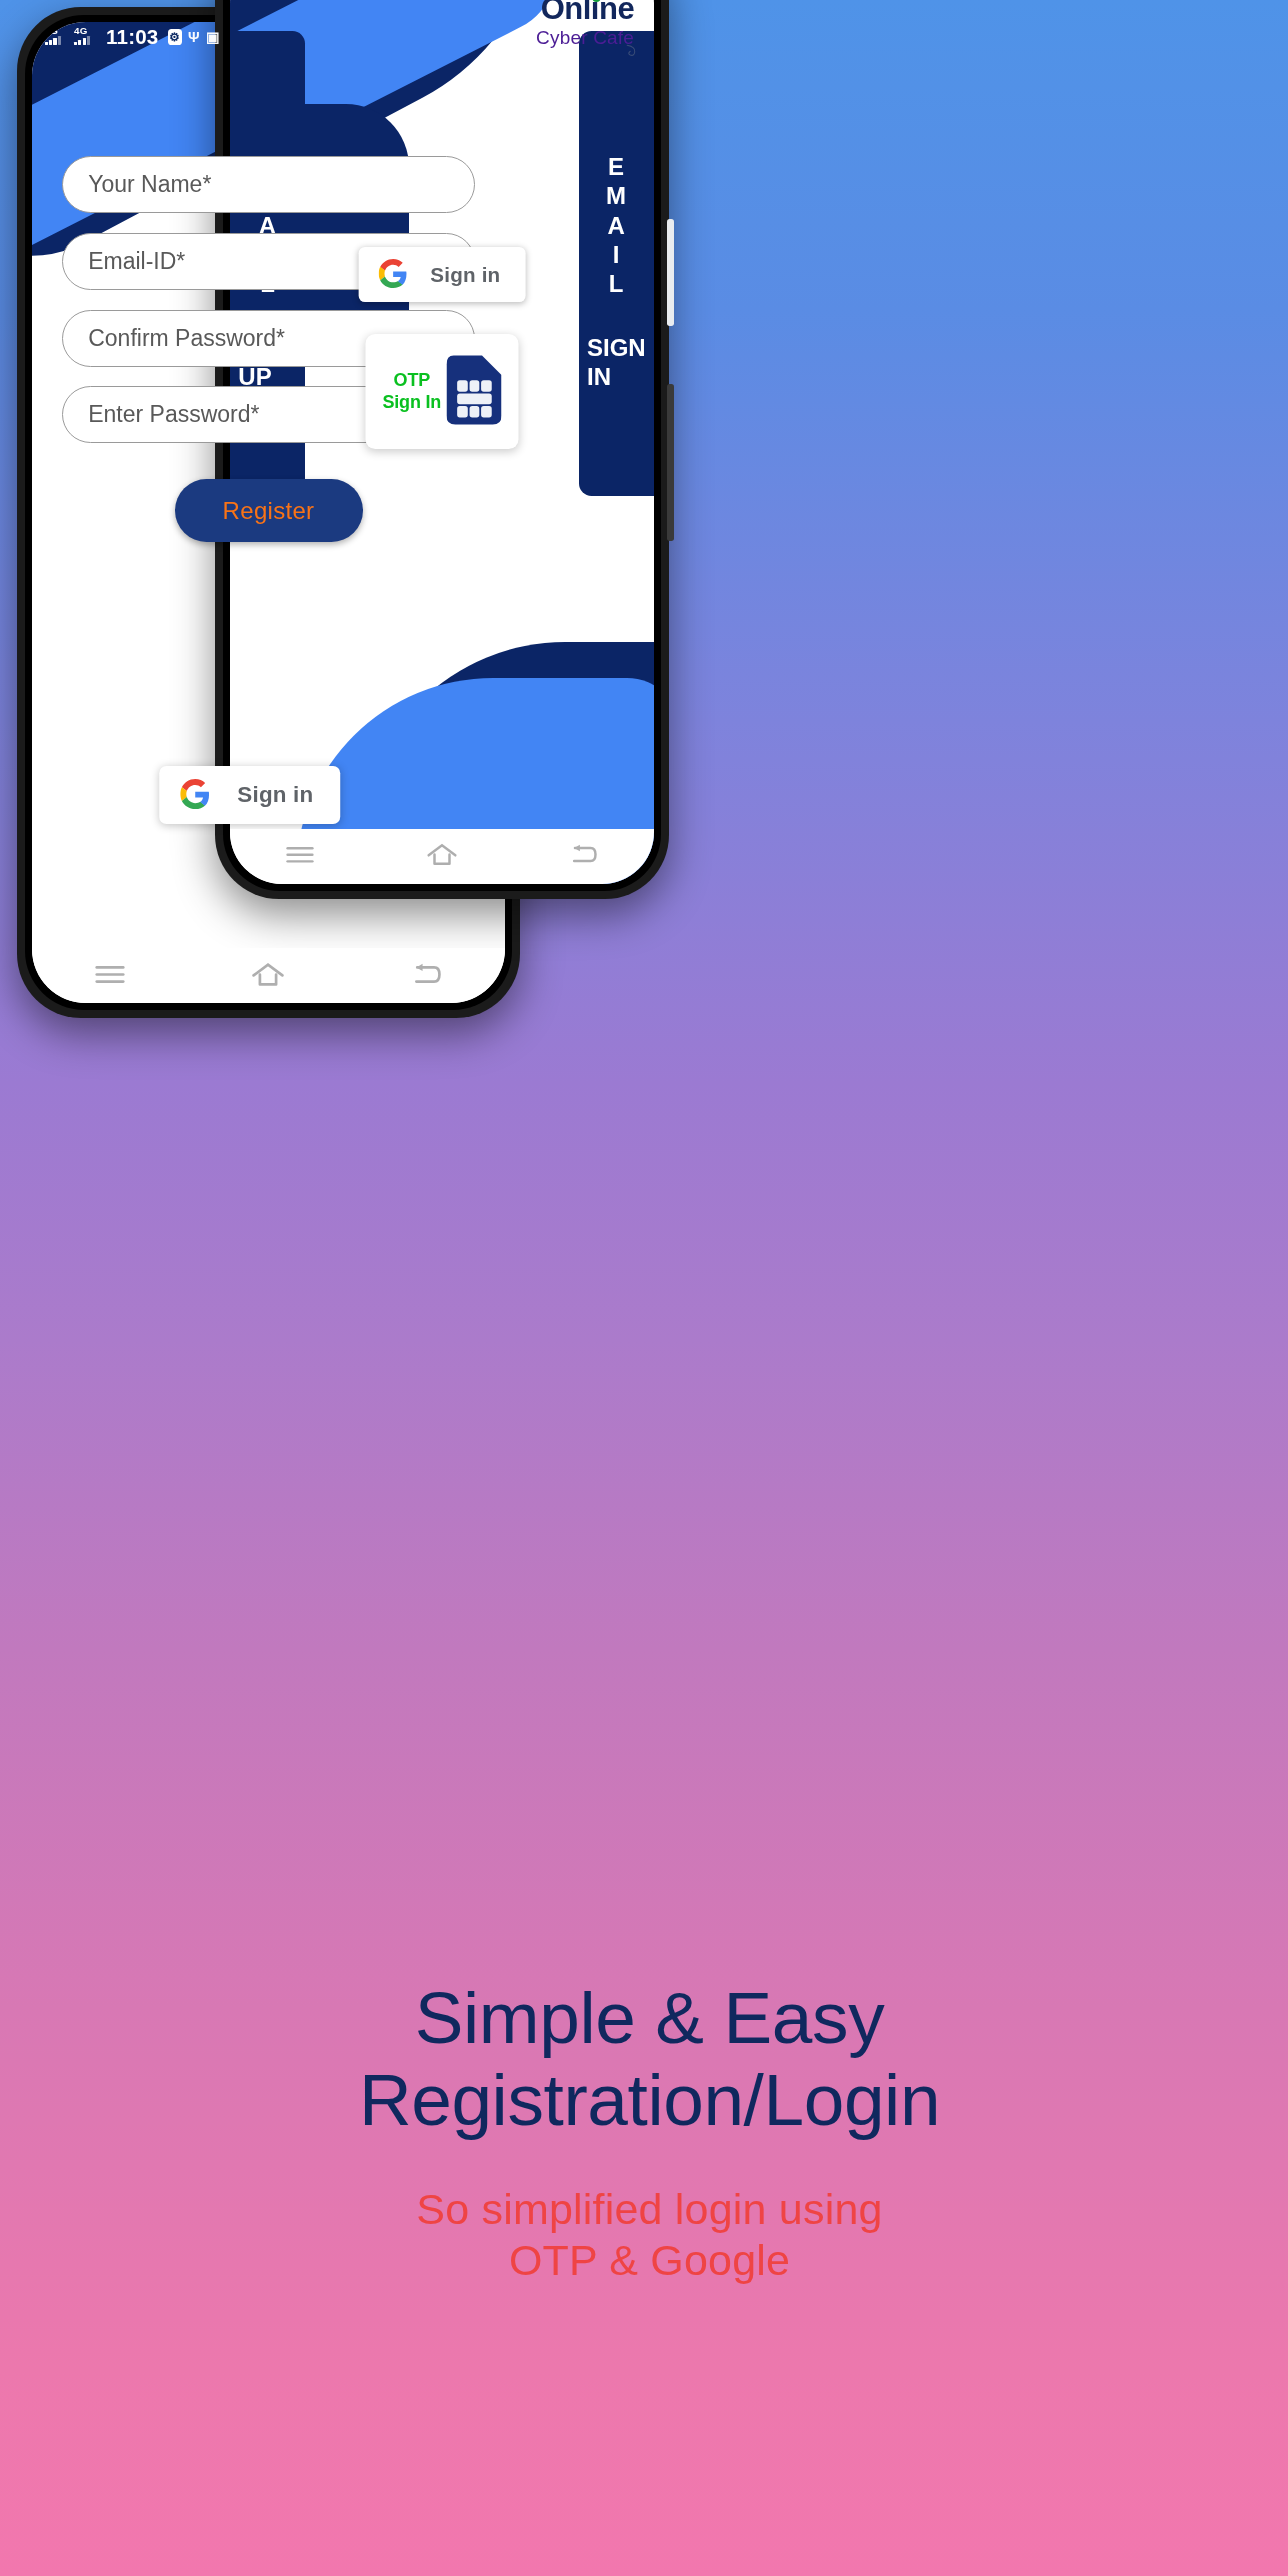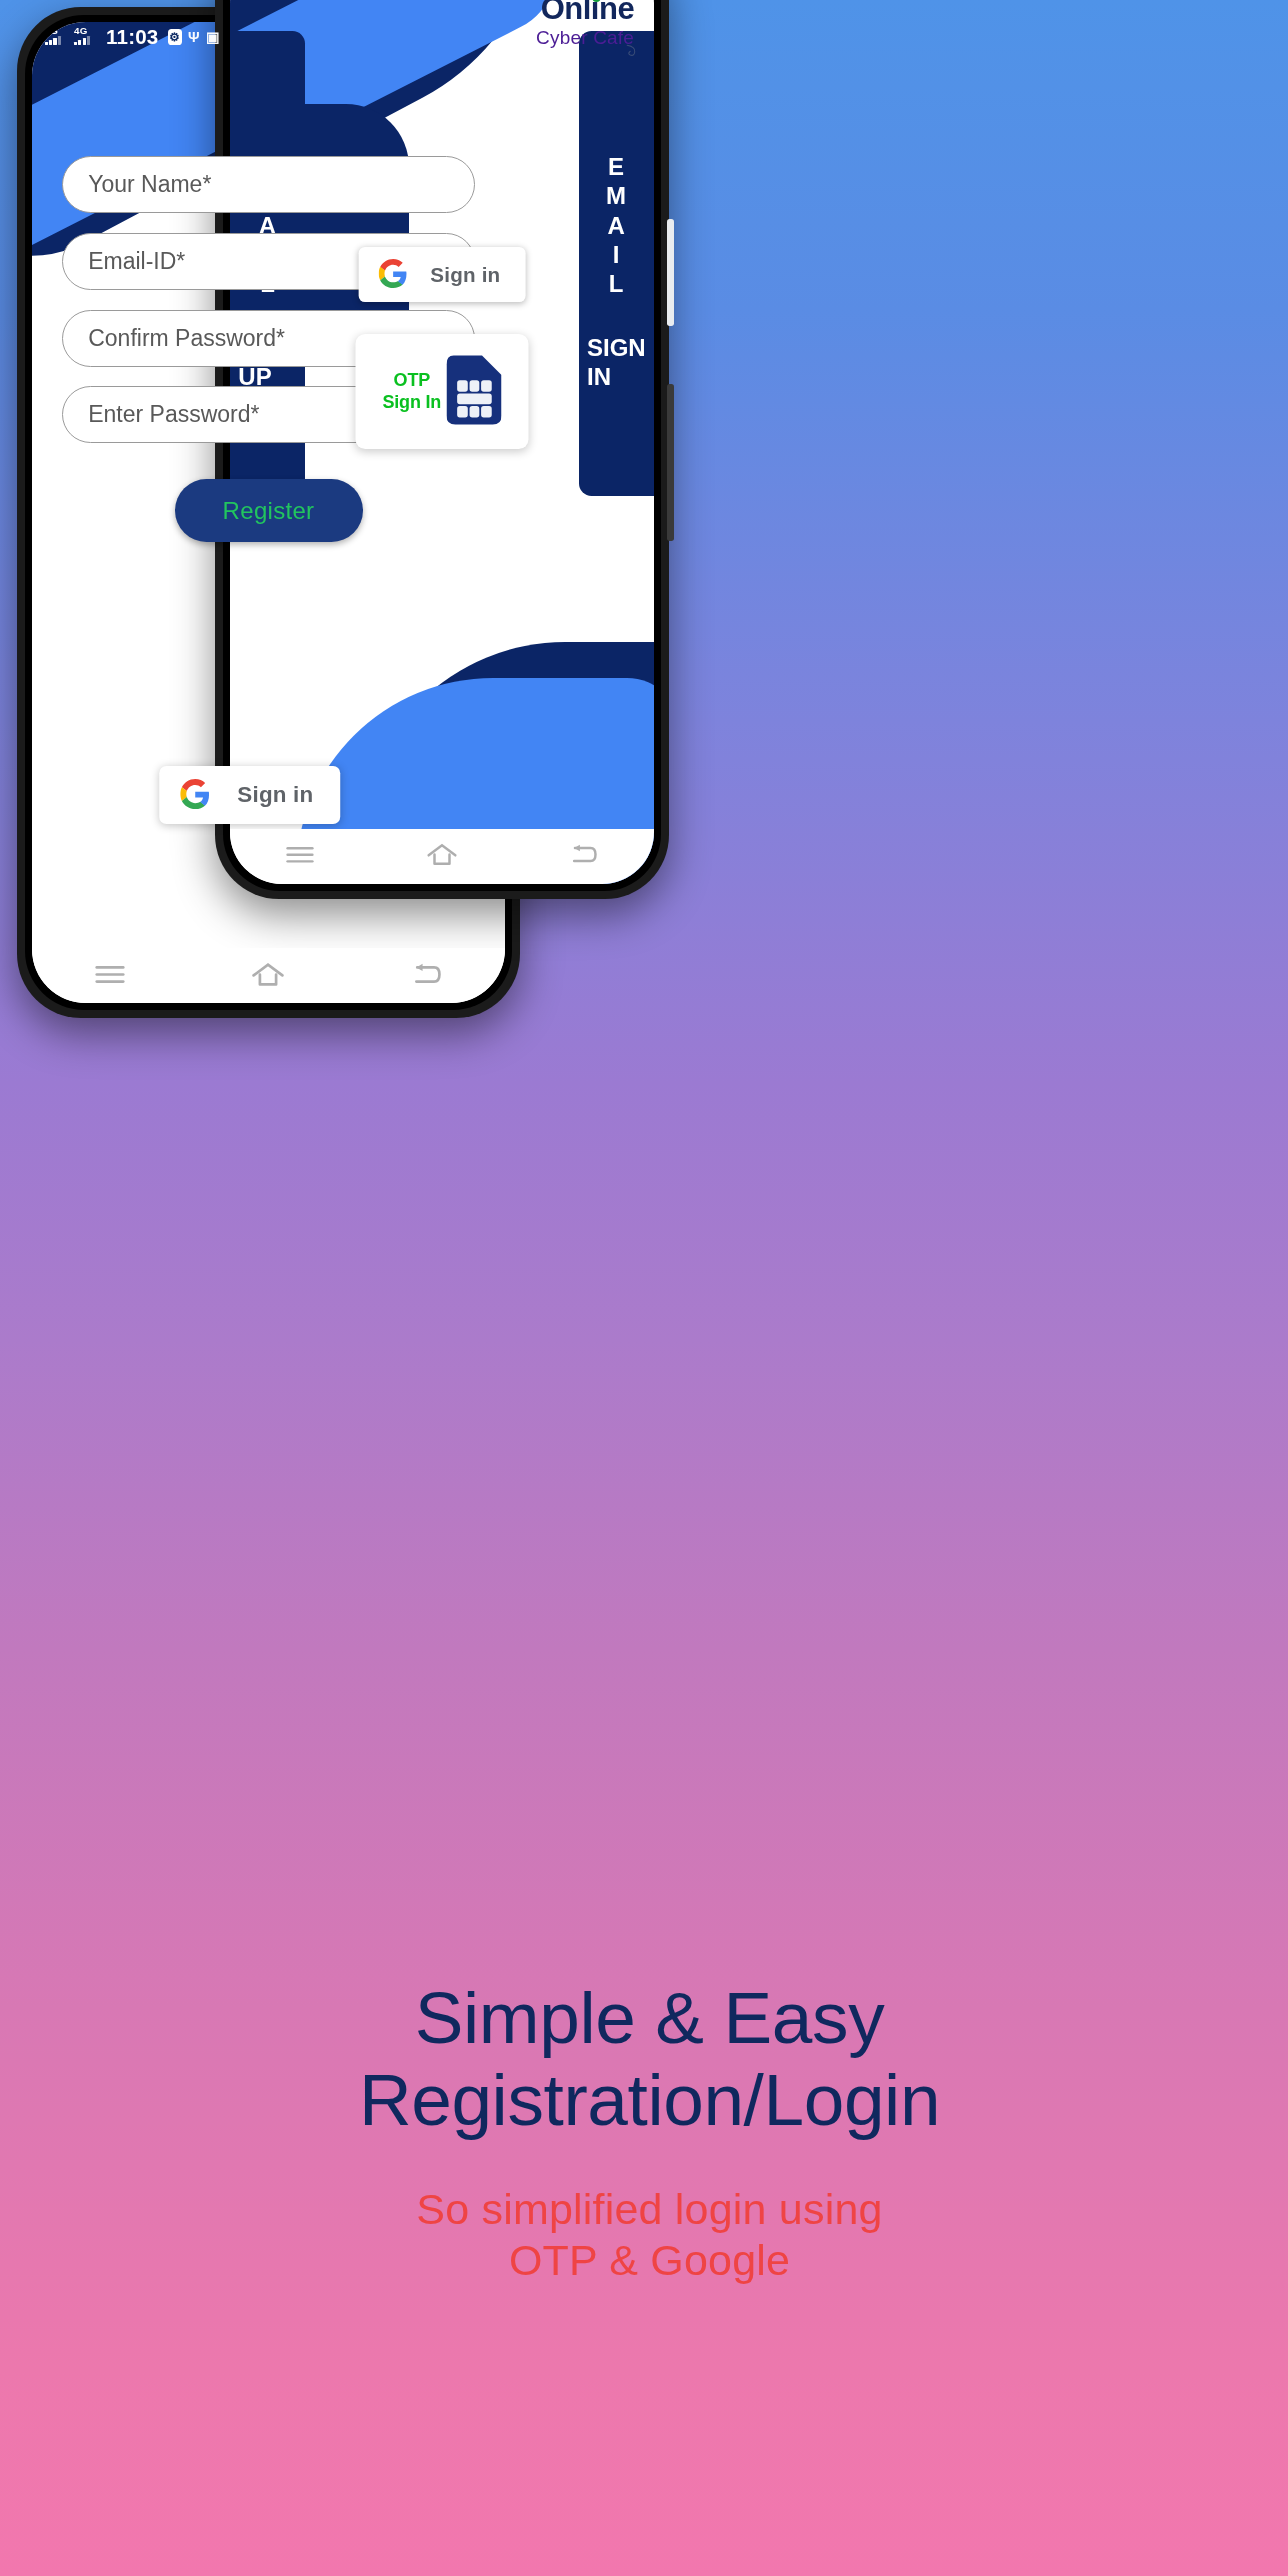--- a/index.html
+++ b/index.html
@@ -148,21 +148,21 @@
     display:flex; align-items:center; gap:23px;
     padding:11.6px 25px 11.6px 19.7px;
   }
   .google-btn .label { font-size:20.6px; font-weight:700; color:#5f6368; letter-spacing:0.2px; }
 
   .otp-card {
     position:absolute; z-index:28;
     left:50%; transform:translateX(-50%); top:382px;
     background:#fff; border-radius:9.8px;
     box-shadow:0 2.7px 9.8px rgba(0,0,0,.2);
-    width:173px; height:115px;
+    width:153px; height:115px;
     display:flex; align-items:center; justify-content:center; gap:5.4px;
     padding:0 7.2px;
   }
   .otp-card .otp-text {
     color:#0ac020; font-size:18px; font-weight:700; line-height:1.2;
     text-align:center; letter-spacing:-0.2px;
   }
 
   
   .navbar {
@@ -177,21 +177,21 @@
   .field {
     height:57px; border:1.4px solid #9a9a9a; border-radius:30px;
     background:#fff; display:flex; align-items:center;
     padding:0 25px; margin-bottom:19.7px;
     font-size:23px; color:#595959;
   }
   .register-btn {
     margin:36px auto 0; width:188px; height:63px;
     background:#1b3a80; border-radius:32px;
     display:flex; align-items:center; justify-content:center;
-    color:#22c55e; font-size:24px; letter-spacing:0.3px;
+    color:#f97316; font-size:24px; letter-spacing:0.3px;
     box-shadow:0 2.7px 6.3px rgba(0,0,0,.3);
   }
   .google-btn.left-variant {
     top:auto; bottom:179px; left:46%;
     box-shadow:0 1.8px 8px rgba(0,0,0,.22);
     border-radius:7.2px; padding:12.5px 27px 12.5px 21.5px; gap:27px;
   }
   .google-btn.left-variant .label { font-size:22.4px; }
 
   

